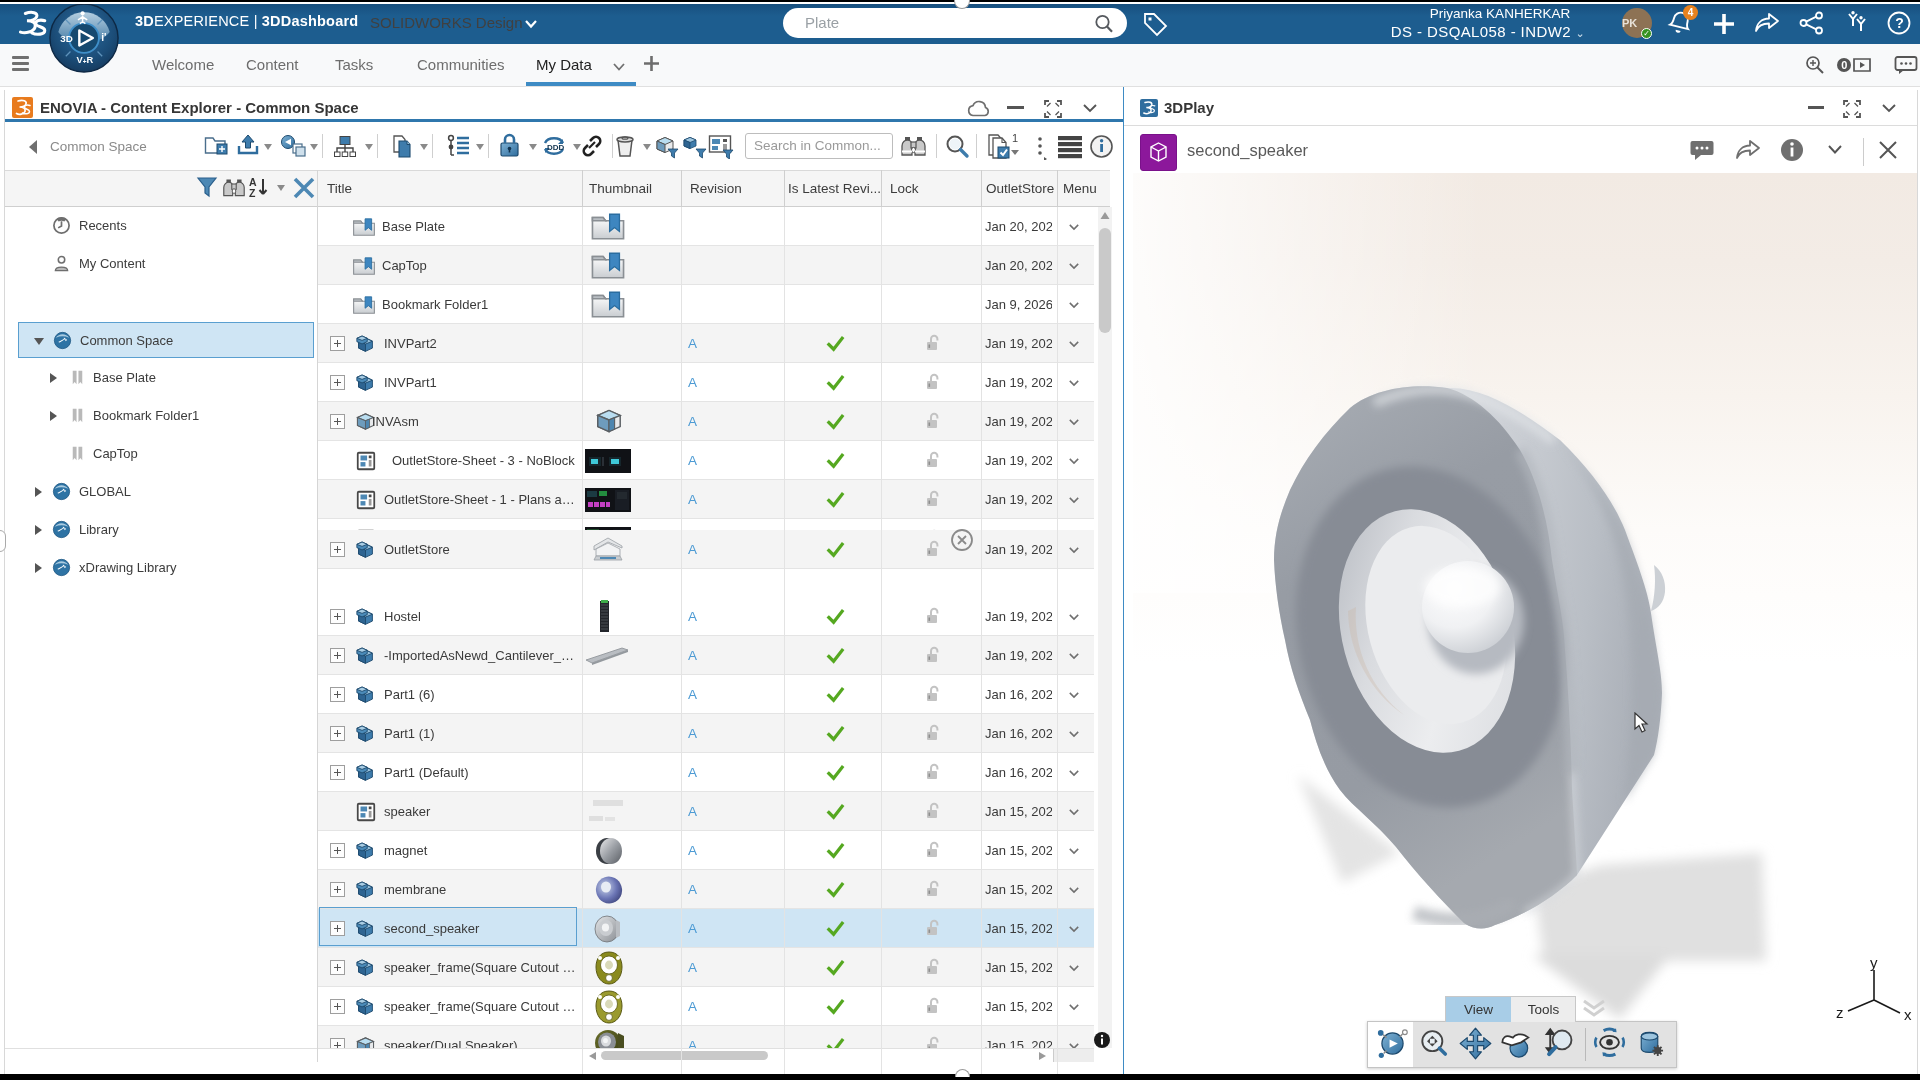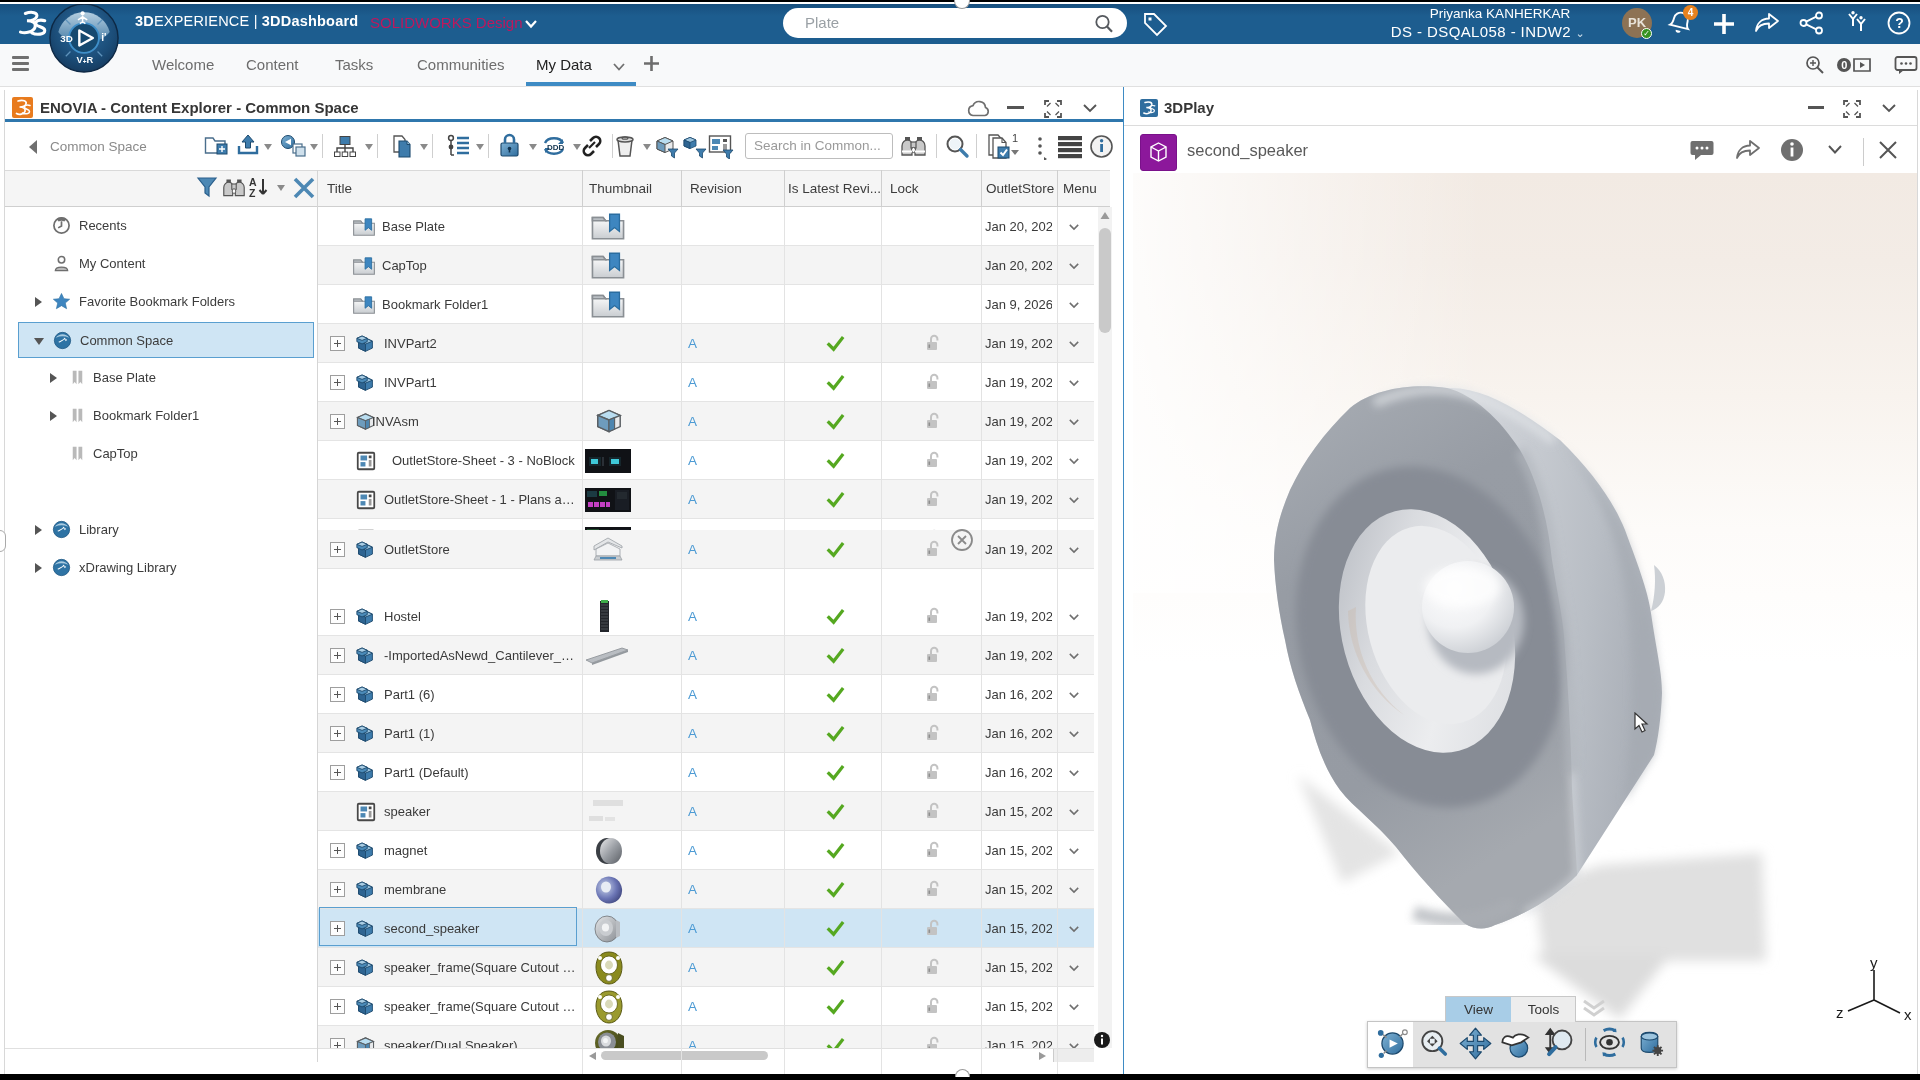--- a/index.html
+++ b/index.html
@@ -7,26 +7,26 @@
 #page{position:absolute;left:0;top:0;width:1920px;height:1080px;background:#fff;}
 .abs{position:absolute;}
 
 #topblack{position:absolute;left:0;top:0;width:1920px;height:2px;background:#000;z-index:60;}
 #topwhite{position:absolute;left:0;top:2px;width:1920px;height:2px;background:#fff;z-index:60;}
 #bluebar{position:absolute;left:0;top:4px;width:1920px;height:40px;background:linear-gradient(#174f7e,#1d5d8f 30%,#1d5d8f);}
 #notchtop{position:absolute;left:954px;top:0px;width:16px;height:9px;background:#fff;border:1px solid #9a9a9a;border-top:none;border-radius:0 0 9px 9px;z-index:61;}
 .bb-txt{color:#fff;}
 #brand{position:absolute;left:135px;top:13px;font-size:14.5px;color:#fff;letter-spacing:.2px;}
 #brand b{font-weight:bold;}
-#solid{position:absolute;left:370px;top:14px;font-size:15px;color:#be185d;}
+#solid{position:absolute;left:370px;top:14px;font-size:15px;color:#404040;}
 #searchpill{position:absolute;left:783px;top:8px;width:344px;height:30px;background:#fff;border-radius:15px;}
 #searchpill span{position:absolute;left:22px;top:6px;font-size:15px;color:#9aa0a5;}
 #uname{position:absolute;left:1390px;top:6px;width:220px;text-align:center;color:#fff;font-size:13.5px;}
 #uacct{position:absolute;left:1368px;top:23px;width:240px;text-align:center;color:#fff;font-size:15px;letter-spacing:.4px;}
-#avatar{position:absolute;left:1622px;top:8px;width:30px;height:30px;border-radius:50%;background:#8d7254;color:#e8e2d8;font-size:13px;font-weight:bold;text-align:center;line-height:30px;}
+#avatar{position:absolute;left:1622px;top:8px;width:30px;height:30px;border-radius:50%;background:#8d7254;color:#e8e2d8;font-size:11px;font-weight:bold;text-align:left;line-height:30px;}
 #avbadge{position:absolute;left:1641px;top:28px;width:11px;height:11px;border-radius:50%;background:#35921f;border:1px solid #fff;color:#fff;font-size:8px;line-height:9px;text-align:center;}
 #bellbadge{position:absolute;left:1683px;top:5px;width:15px;height:15px;border-radius:50%;background:#e8821e;color:#fff;font-size:10px;font-weight:bold;text-align:center;line-height:15px;z-index:32;}
 
 #navbar{position:absolute;left:0;top:44px;width:1920px;height:43px;background:#f8f9fa;border-bottom:1px solid #e0e0e0;}
 .navtab{position:absolute;top:56px;font-size:15px;color:#6d6d6d;}
 .navtab.active{color:#222;}
 #tabline{position:absolute;left:526px;top:82px;width:110px;height:4px;background:#3e8bc4;}
 #burger div{position:absolute;left:12px;width:17px;height:3px;background:#707070;border-radius:1px;}
 
 #divider{position:absolute;left:1123px;top:87px;width:1px;height:987px;background:#3e8bc4;z-index:40;}
@@ -479,27 +479,20 @@
         <use href="#i-person"></use>
       </svg>
       <div class="lbl" style="left:61px">My Content</div>
     </div>
 <div class="trow" style="top:208px">
       <svg class="abs" style="left:34px;top:8px" width="19" height="19">
         <use href="#i-clock"></use>
       </svg>
       <div class="lbl" style="left:61px">Recents</div>
     </div>
-<div class="trow" style="top:284px">
-      <div class="tarr" style="left:17px"></div>
-      <svg class="abs" style="left:34px;top:8px" width="19" height="19">
-        <use href="#i-star"></use>
-      </svg>
-      <div class="lbl" style="left:61px">Favorite Bookmark Folders</div>
-    </div>
 <div class="trow sel" style="top:322px">
       <div class="tarr open" style="left:15px"></div>
       <svg class="abs" style="left:34px;top:8px" width="19" height="19">
         <use href="#i-globe"></use>
       </svg>
       <div class="lbl" style="left:61px">Common Space</div>
     </div>
 <div class="trow" style="top:360px">
       <div class="tarr" style="left:32px"></div>
       <svg class="abs" style="left:50px;top:8px" width="19" height="19">
@@ -512,20 +505,27 @@
       <svg class="abs" style="left:50px;top:8px" width="19" height="19">
         <use href="#i-bmark"></use>
       </svg>
       <div class="lbl" style="left:75px">Bookmark Folder1</div>
     </div>
 <div class="trow" style="top:436px">
       <svg class="abs" style="left:50px;top:8px" width="19" height="19">
         <use href="#i-bmark"></use>
       </svg>
       <div class="lbl" style="left:75px">CapTop</div>
+    </div>
+<div class="trow" style="top:474px">
+      <div class="tarr" style="left:17px"></div>
+      <svg class="abs" style="left:34px;top:8px" width="19" height="19">
+        <use href="#i-globe"></use>
+      </svg>
+      <div class="lbl" style="left:61px">GLOBAL</div>
     </div>
 <div class="trow" style="top:550px">
       <div class="tarr" style="left:17px"></div>
       <svg class="abs" style="left:34px;top:8px" width="19" height="19">
         <use href="#i-globe"></use>
       </svg>
       <div class="lbl" style="left:61px">xDrawing Library</div>
     </div>
 <div class="trow" style="top:512px">
       <div class="tarr" style="left:17px"></div>

